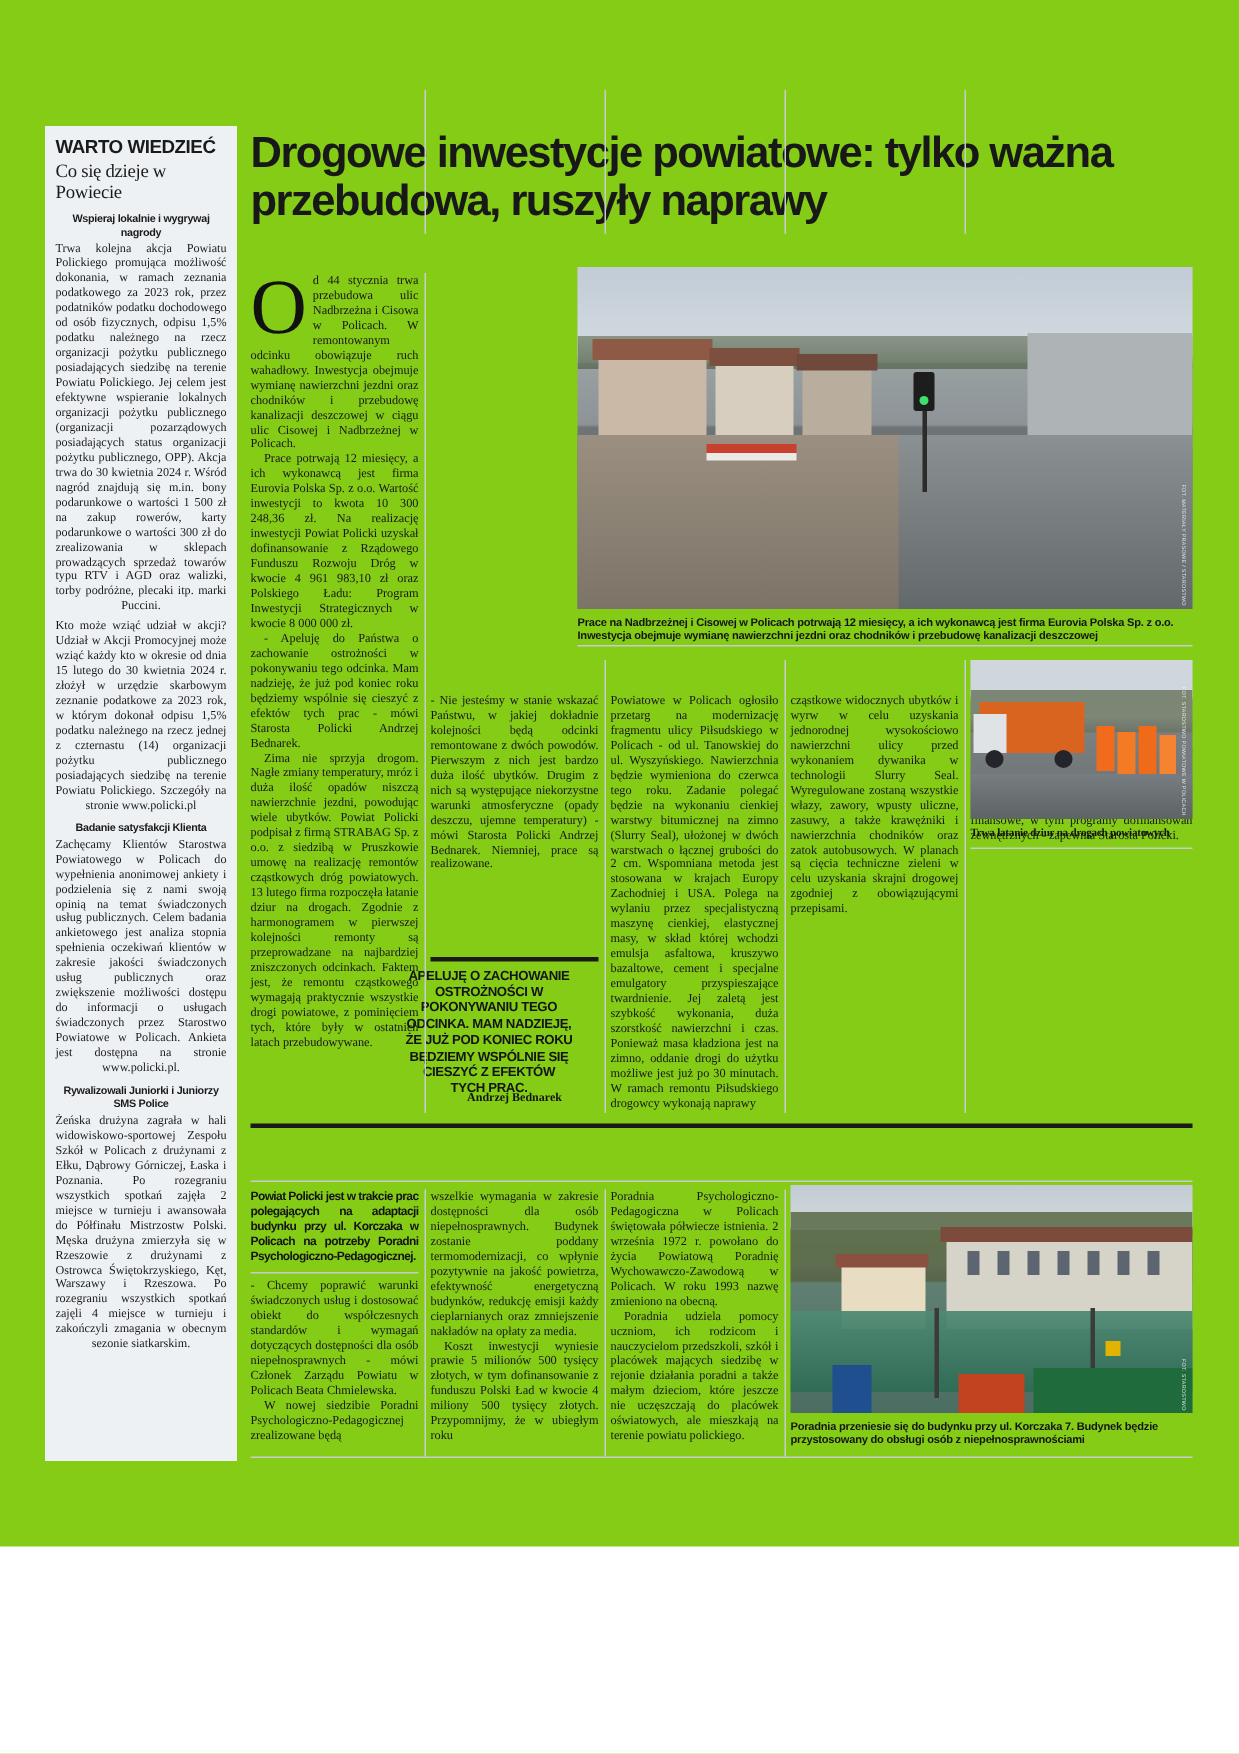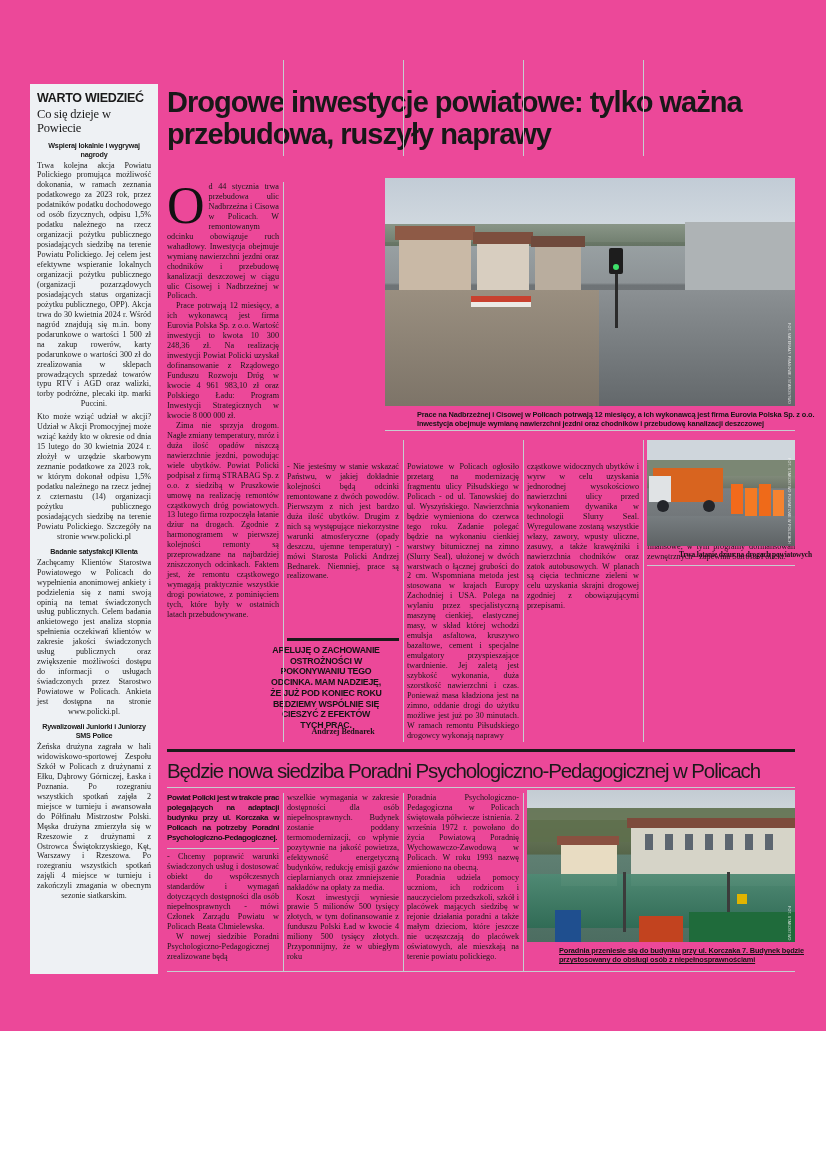--- a/index.html
+++ b/index.html
@@ -14,21 +14,21 @@
     color: #1a1a1a;
     position: relative;
     overflow: hidden;
   }
 
   .page {
     position: absolute;
     left: 0; top: 0;
     width: 826px;
     height: 1031px;
-    background: #ec4899;
+    background: #84cc16;
   }
 
   
   .sidebar {
     position: absolute;
     left: 30px;
     top: 84px;
     width: 128px;
     height: 890px;
     background: #eef1f4;
@@ -148,21 +148,20 @@
     letter-spacing: .2px;
   }
   .caption {
     position: absolute;
     font-family: "Liberation Sans", sans-serif;
     font-weight: bold;
     font-size: 7.4px;
     line-height: 1.28;
     color: #141414;
     letter-spacing: -0.15px;
-    margin-left: 32px;
   }
 
   
   .pullquote {
     position: absolute;
     font-family: "Liberation Sans", sans-serif;
     font-weight: bold;
     font-size: 8.8px;
     line-height: 1.22;
     text-align: center;
@@ -232,20 +231,21 @@
   <div class="headline">Drogowe inwestycje powiatowe: tylko ważna przebudowa, ruszyły naprawy</div>
 
   <div class="vrule" style="left:283px; top:60px; height:96px;"></div>
   <div class="vrule" style="left:403px; top:60px; height:96px;"></div>
   <div class="vrule" style="left:523px; top:60px; height:96px;"></div>
   <div class="vrule" style="left:643px; top:60px; height:96px;"></div>
 
   <div class="a1-col" style="left:167px; top:182px; width:112px;">
     <p class="dropcap noind">Od 44 stycznia trwa przebudowa ulic Nadbrzeżna i Cisowa w Policach. W remontowanym odcinku obowiązuje ruch wahadłowy. Inwestycja obejmuje wymianę nawierzchni jezdni oraz chodników i przebudowę kanalizacji deszczowej w ciągu ulic Cisowej i Nadbrzeżnej w Policach.</p>
     <p>Prace potrwają 12 miesięcy, a ich wykonawcą jest firma Eurovia Polska Sp. z o.o. Wartość inwestycji to kwota 10 300 248,36 zł. Na realizację inwestycji Powiat Policki uzyskał dofinansowanie z Rządowego Funduszu Rozwoju Dróg w kwocie 4 961 983,10 zł oraz Polskiego Ładu: Program Inwestycji Strategicznych w kwocie 8 000 000 zł.</p>
+    <p>- Apeluję do Państwa o zachowanie ostrożności w pokonywaniu tego odcinka. Mam nadzieję, że już pod koniec roku będziemy wspólnie się cieszyć z efektów tych prac - mówi Starosta Policki Andrzej Bednarek.</p>
     <p>Zima nie sprzyja drogom. Nagłe zmiany temperatury, mróz i duża ilość opadów niszczą nawierzchnie jezdni, powodując wiele ubytków. Powiat Policki podpisał z firmą STRABAG Sp. z o.o. z siedzibą w Pruszkowie umowę na realizację remontów cząstkowych dróg powiatowych. 13 lutego firma rozpoczęła łatanie dziur na drogach. Zgodnie z harmonogramem w pierwszej kolejności remonty są przeprowadzane na najbardziej zniszczonych odcinkach. Faktem jest, że remontu cząstkowego wymagają praktycznie wszystkie drogi powiatowe, z pominięciem tych, które były w ostatnich latach przebudowywane.</p>
   </div>
 
   <div class="a1-col" style="left:287px; top:462px; width:112px;">
     <p class="noind">- Nie jesteśmy w stanie wskazać Państwu, w jakiej dokładnie kolejności będą odcinki remontowane z dwóch powodów. Pierwszym z nich jest bardzo duża ilość ubytków. Drugim z nich są występujące niekorzystne warunki atmosferyczne (opady deszczu, ujemne temperatury) - mówi Starosta Policki Andrzej Bednarek. Niemniej, prace są realizowane.</p>
   </div>
 
   <div class="thickrule" style="left:287px; top:638px; width:112px;"></div>
   <div class="pullquote" style="left:270px; top:645px; width:112px;">APELUJĘ O ZACHOWANIE OSTROŻNOŚCI W POKONYWANIU TEGO ODCINKA. MAM NADZIEJĘ, ŻE JUŻ POD KONIEC ROKU BĘDZIEMY WSPÓLNIE SIĘ CIESZYĆ Z EFEKTÓW TYCH PRAC.</div>
   <div class="pq-author" style="left:287px; top:727px; width:112px;">Andrzej Bednarek</div>
@@ -313,32 +313,31 @@
   <div class="caption" style="left:647px; top:550px; width:148px;font-family:Liberation Serif, serif;">Trwa łatanie dziur na drogach powiatowych</div>
   <div class="hrule" style="left:647px; top:565px; width:148px;"></div>
 
   <div class="vrule" style="left:283px; top:182px; height:560px;"></div>
   <div class="vrule" style="left:403px; top:440px; height:302px;"></div>
   <div class="vrule" style="left:523px; top:440px; height:302px;"></div>
   <div class="vrule" style="left:643px; top:440px; height:302px;"></div>
 
   <div class="thickrule" style="left:167px; top:749px; width:628px; height:3px;"></div>
 
-  <div class="headline2">Będzie nowa siedziba Poradni Psychologiczno-Pedagogicznej w Policach</div>
   <div class="hrule" style="left:167px; top:787px; width:628px;"></div>
 
   <div class="lead2" style="left:167px; top:793px; width:112px;">Powiat Policki jest w trakcie prac polegających na adaptacji budynku przy ul. Korczaka w Policach na potrzeby Poradni Psychologiczno-Pedagogicznej.</div>
 
   <div class="a1-col" style="left:167px; top:852px; width:112px;">
     <p class="noind">- Chcemy poprawić warunki świadczonych usług i dostosować obiekt do współczesnych standardów i wymagań dotyczących dostępności dla osób niepełnosprawnych - mówi Członek Zarządu Powiatu w Policach Beata Chmielewska.</p>
     <p>W nowej siedzibie Poradni Psychologiczno-Pedagogicznej zrealizowane będą</p>
   </div>
 
   <div class="a1-col" style="left:287px; top:793px; width:112px;">
-    <p class="noind">wszelkie wymagania w zakresie dostępności dla osób niepełnosprawnych. Budynek zostanie poddany termomodernizacji, co wpłynie pozytywnie na jakość powietrza, efektywność energetyczną budynków, redukcję emisji gazów cieplarnianych oraz zmniejszenie nakładów na opłaty za media.</p>
+    <p class="noind">wszelkie wymagania w zakresie dostępności dla osób niepełnosprawnych. Budynek zostanie poddany termomodernizacji, co wpłynie pozytywnie na jakość powietrza, efektywność energetyczną budynków, redukcję emisji każdy cieplarnianych oraz zmniejszenie nakładów na opłaty za media.</p>
     <p>Koszt inwestycji wyniesie prawie 5 milionów 500 tysięcy złotych, w tym dofinansowanie z funduszu Polski Ład w kwocie 4 miliony 500 tysięcy złotych. Przypomnijmy, że w ubiegłym roku</p>
   </div>
 
   <div class="a1-col" style="left:407px; top:793px; width:112px;">
     <p class="noind">Poradnia Psychologiczno-Pedagogiczna w Policach świętowała półwiecze istnienia. 2 września 1972 r. powołano do życia Powiatową Poradnię Wychowawczo-Zawodową w Policach. W roku 1993 nazwę zmieniono na obecną.</p>
     <p>Poradnia udziela pomocy uczniom, ich rodzicom i nauczycielom przedszkoli, szkół i placówek mających siedzibę w rejonie działania poradni a także małym dzieciom, które jeszcze nie uczęszczają do placówek oświatowych, ale mieszkają na terenie powiatu polickiego.</p>
   </div>
 
   <div class="photo" style="left:527px; top:790px; width:268px; height:152px; background:linear-gradient(#b9c2c8 0%, #b9c2c8 18%, #6f7d5f 19%, #57664a 42%, #5f7f72 43%, #4c6d61 100%);">
     <div class="ph-sky" style="top:0; height:30px; background:linear-gradient(#c3ccd3,#d2d9de);"></div>
@@ -360,21 +359,21 @@
     <div class="ph-obj" style="left:0; top:84px; width:268px; height:54px; background:linear-gradient(#4f8a74,#2f6b55); opacity:.95;"></div>
     <div class="ph-obj" style="left:96px; top:82px; width:3px; height:60px; background:#3b3b3b;"></div>
     <div class="ph-obj" style="left:200px; top:82px; width:3px; height:60px; background:#3b3b3b;"></div>
     <div class="ph-obj" style="left:210px; top:104px; width:10px; height:10px; background:#e0b400;"></div>
 
     <div class="ph-obj" style="left:28px; top:120px; width:26px; height:32px; background:#1f4f8f;"></div>
     <div class="ph-obj" style="left:112px; top:126px; width:44px; height:26px; background:#c2431f;"></div>
     <div class="ph-obj" style="left:162px; top:122px; width:106px; height:30px; background:#1f6b3b;"></div>
     <div class="credit">FOT. STAROSTWO</div>
   </div>
-  <div class="caption" style="left:527px; top:946px; width:268px;text-decoration:underline;">Poradnia przeniesie się do budynku przy ul. Korczaka 7. Budynek będzie przystosowany do obsługi osób z niepełnosprawnościami</div>
+  <div class="caption" style="left:527px; top:946px; width:268px;">Poradnia przeniesie się do budynku przy ul. Korczaka 7. Budynek będzie przystosowany do obsługi osób z niepełnosprawnościami</div>
 
   <div class="vrule" style="left:283px; top:793px; height:178px;"></div>
   <div class="vrule" style="left:403px; top:793px; height:178px;"></div>
   <div class="vrule" style="left:523px; top:793px; height:178px;"></div>
   <div class="hrule" style="left:167px; top:848px; width:112px;"></div>
   <div class="hrule" style="left:167px; top:971px; width:628px;"></div>
 
 </div>
 
 </body></html>

